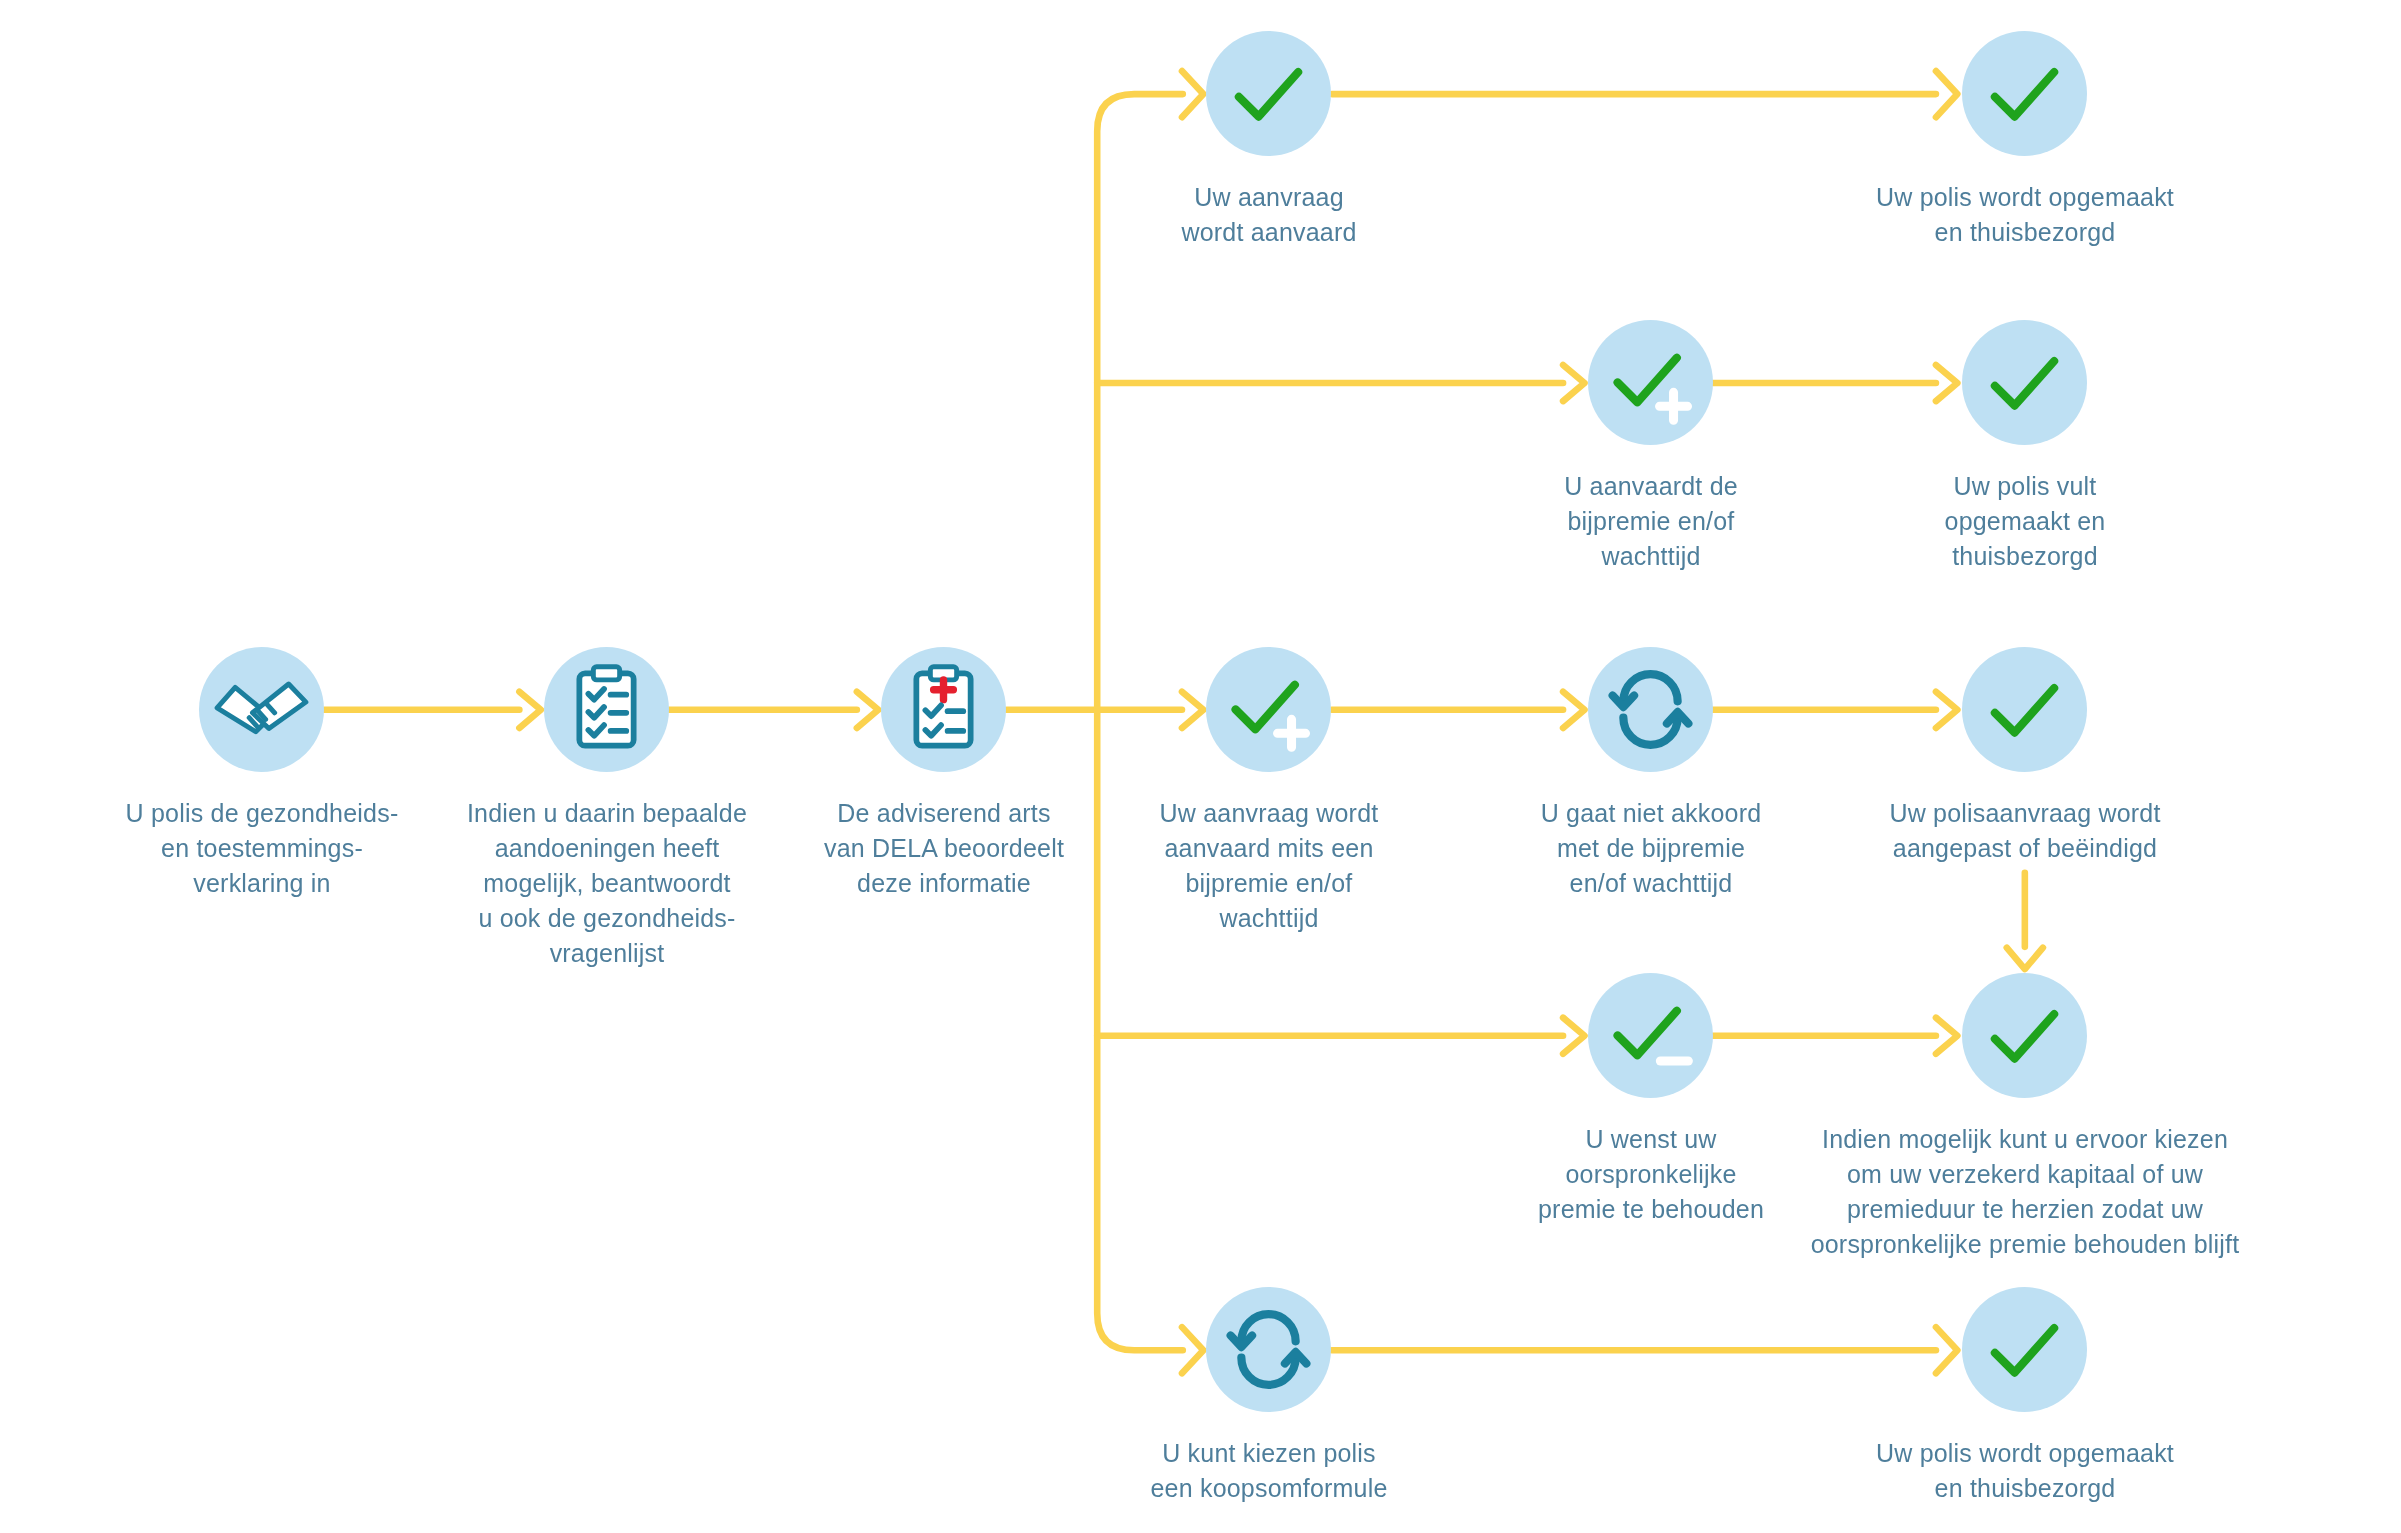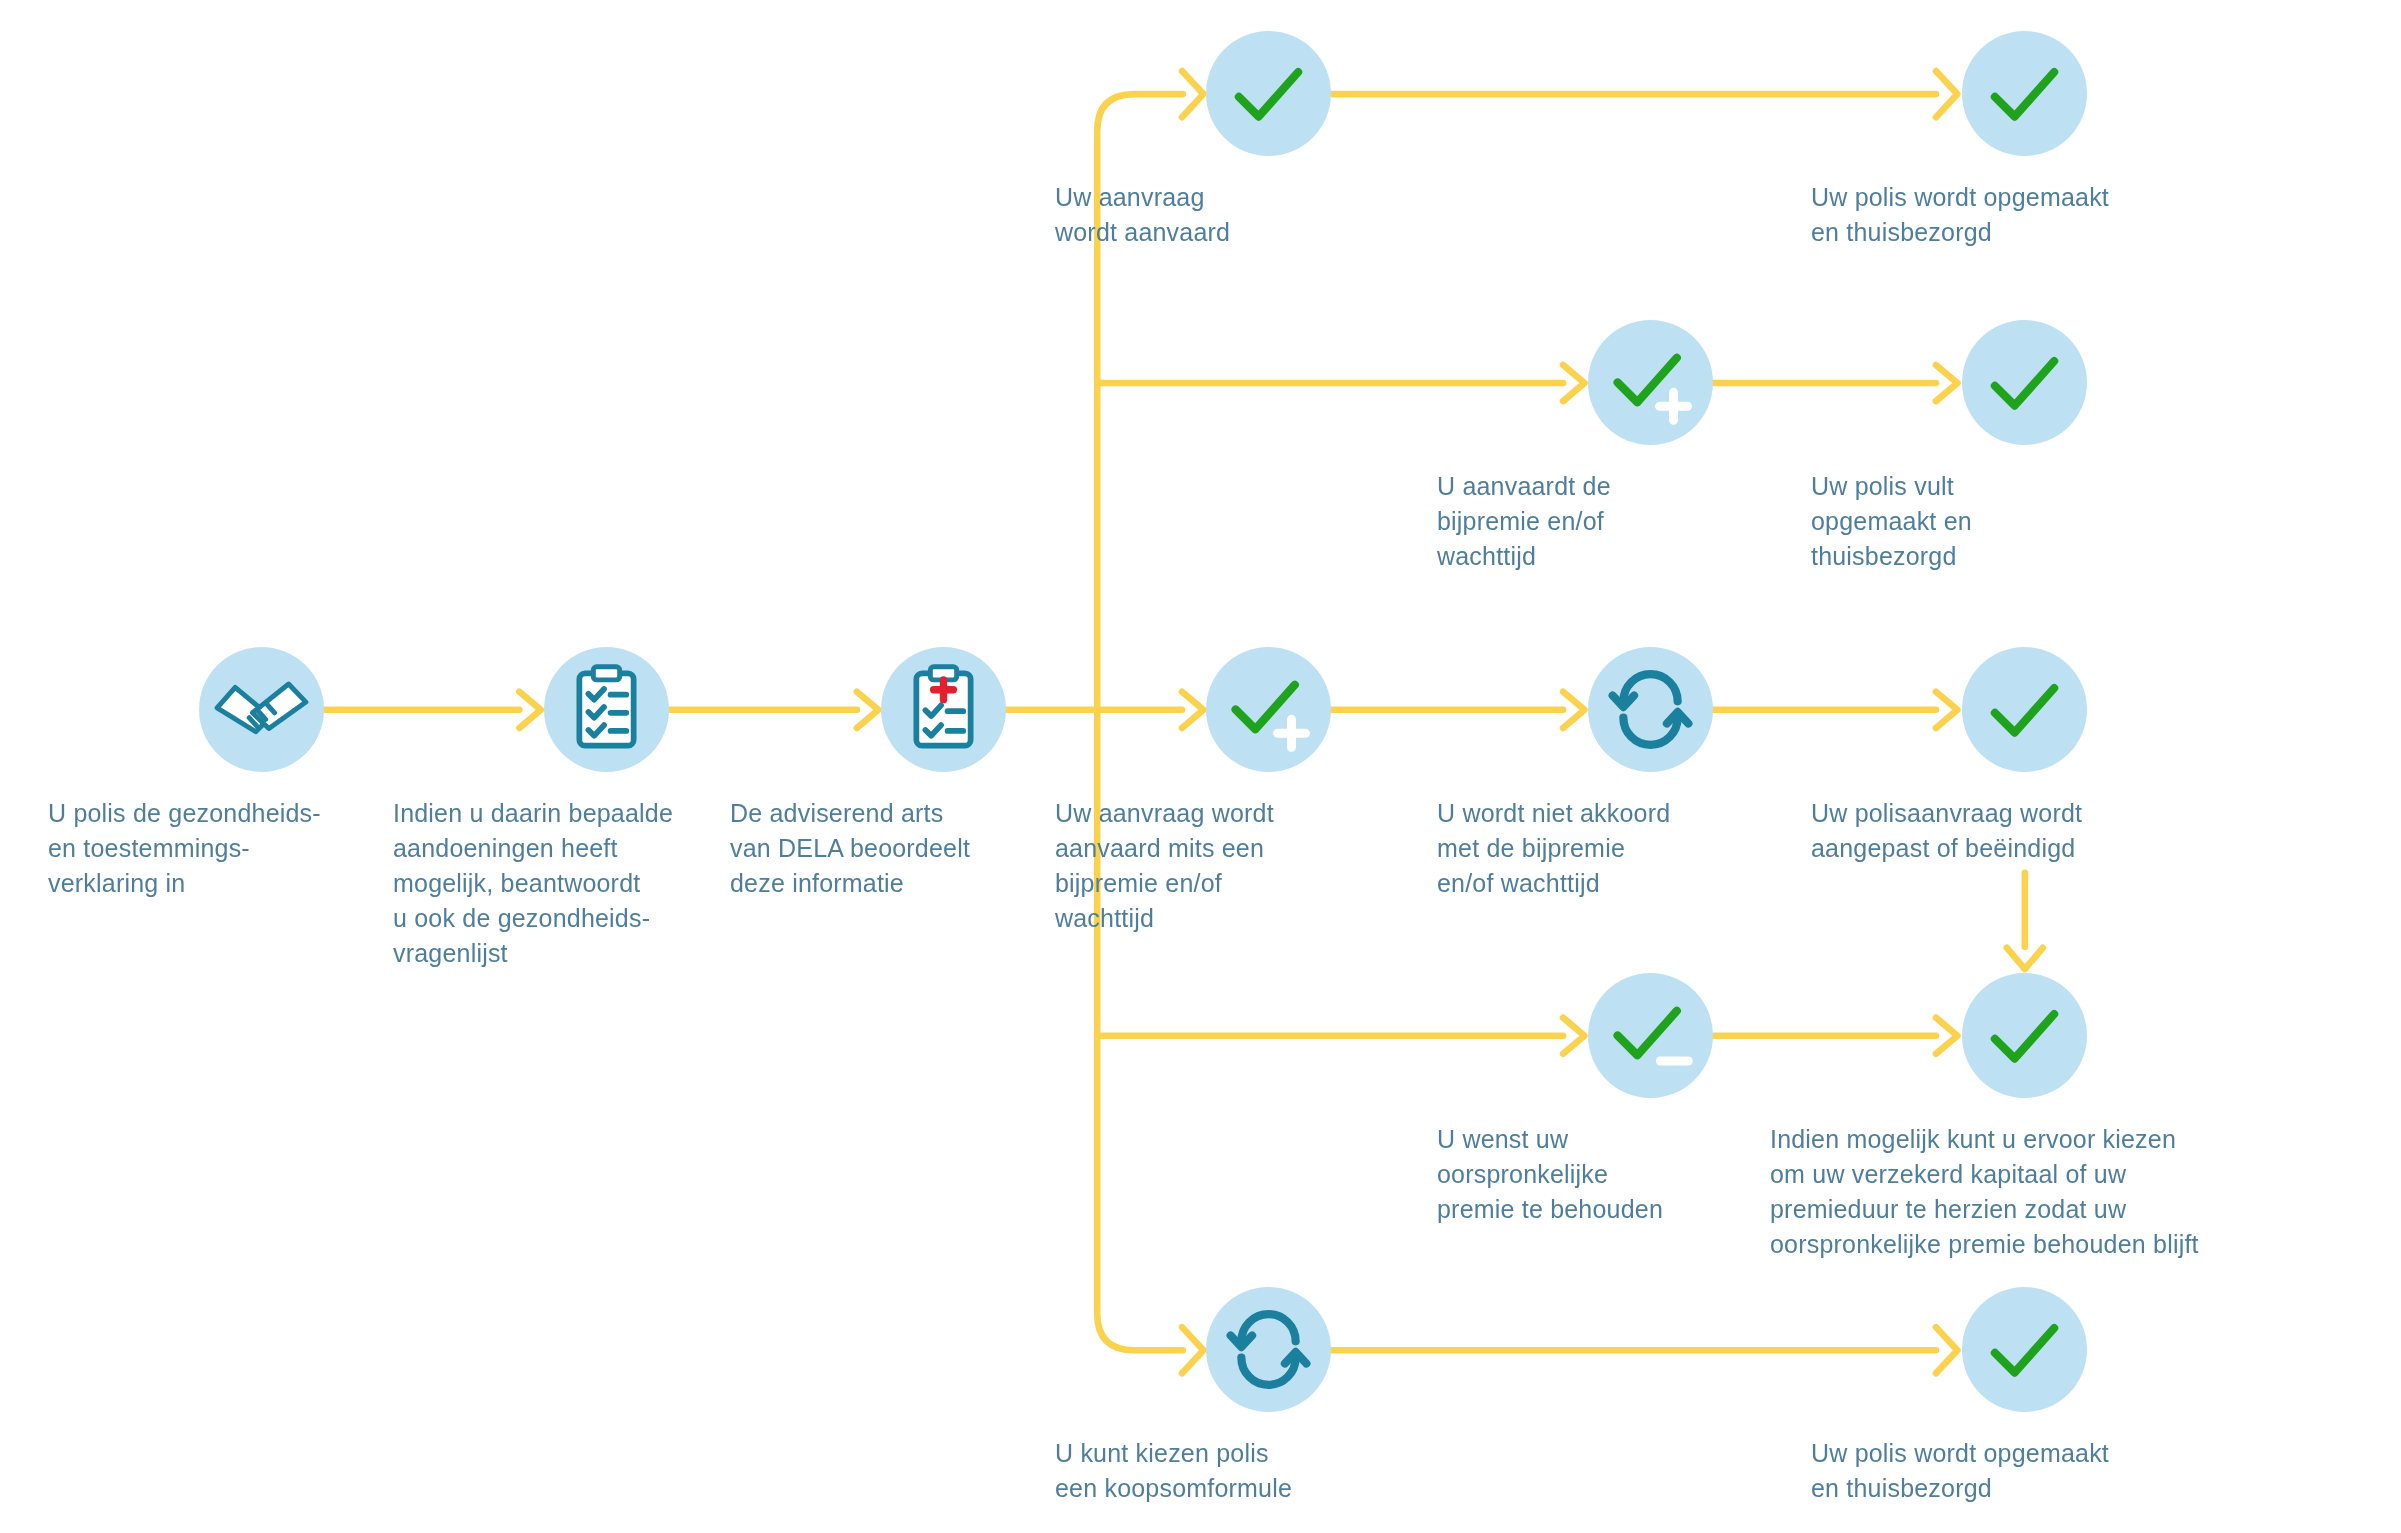--- a/index.html
+++ b/index.html
@@ -33,21 +33,21 @@
     display: flex;
     align-items: center;
     justify-content: center;
   }
   .circle svg { width: 125px; height: 125px; display: block; }
   .label {
     position: absolute;
     top: 86px;
     left: -214px;
     width: 428px;
-    text-align: left;
+    text-align: center;
     white-space: pre-line;
     font-size: 25px;
     line-height: 35px;
     color: #4E7E9B;
     letter-spacing: 0.2px;
   }
   .label.wide { left: -255px; width: 510px; }
 </style>
 </head>
 <body>
@@ -230,21 +230,21 @@
 bijpremie en/of
 wachttijd</div>
   </div>
 
   <div class="node" style="left:1651px;top:710px">
     <div class="circle">
       <svg viewBox="-76 -76 152 152">
           <use href="#i-refresh"></use>
         </svg>
     </div>
-    <div class="label">U wordt niet akkoord
+    <div class="label">U gaat niet akkoord
 met de bijpremie
 en/of wachttijd</div>
   </div>
 
   <div class="node" style="left:2025px;top:710px">
     <div class="circle">
       <svg viewBox="-76 -76 152 152">
           <use href="#i-check"></use>
         </svg>
     </div>

